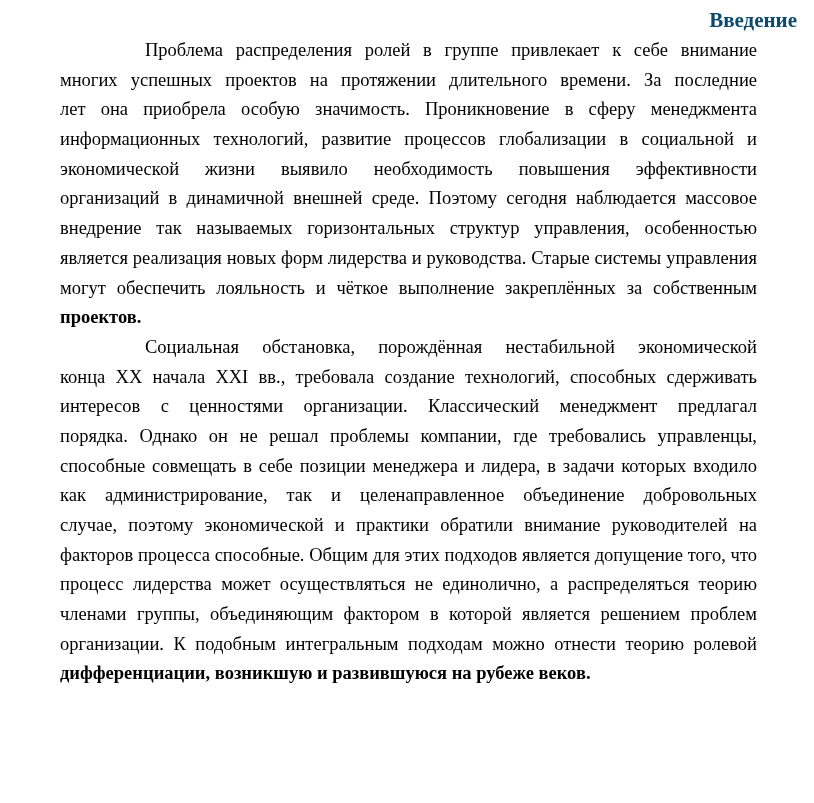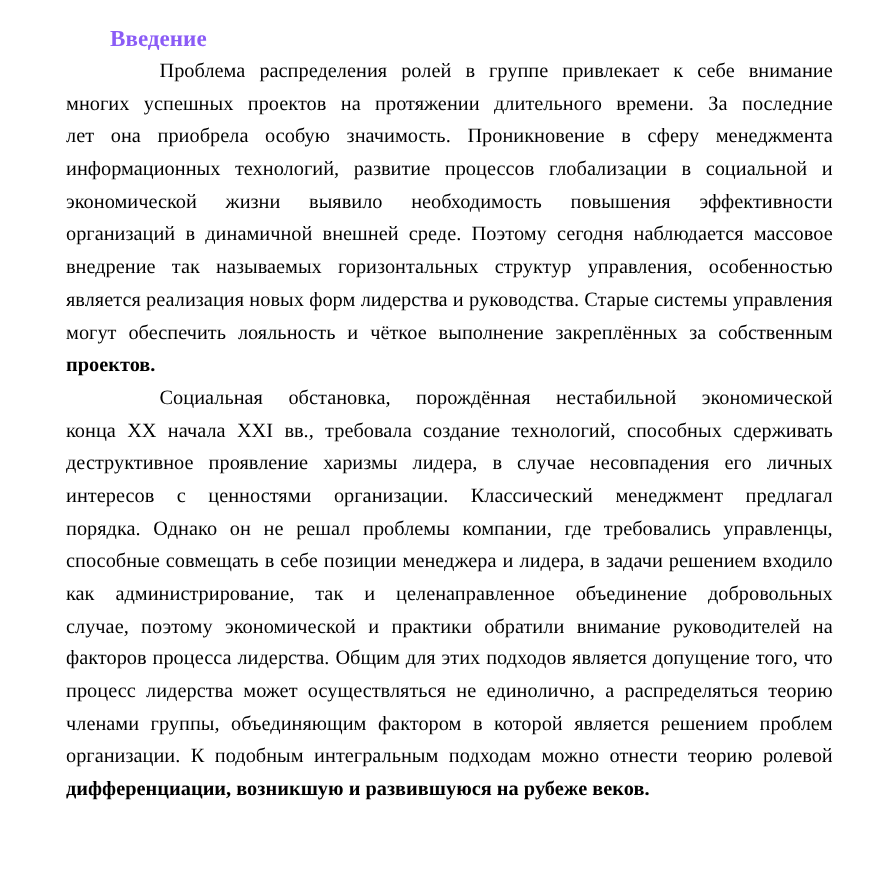--- a/index.html
+++ b/index.html
@@ -13,29 +13,29 @@
   .page {
     position: relative;
     width: 814px;
     height: 803px;
     background: #ffffff;
     color: #000000;
     font-family: "Liberation Serif", "DejaVu Serif", serif;
     overflow: hidden;
   }
   .doc-title {
-    margin: 22px 0 3px 60px;
+    margin: 7px 0 3px 60px;
     width: 697px;
     padding-left: 40px;
     box-sizing: content-box;
     font-size: 21px;
     line-height: 26px;
     font-weight: bold;
-    text-align: left;
-    color: #8b5cf6;
+    text-align: right;
+    color: #0c4a6e;
   }
   .doc-content {
     margin-left: 60px;
     width: 697px;
     font-size: 18.5px;
     line-height: 29.7px;
     color: #000000;
   }
   .paragraph {
     margin: 0;
@@ -69,26 +69,25 @@
         <div class="line">экономической жизни выявило необходимость повышения эффективности деятельности</div>
         <div class="line">организаций в динамичной внешней среде. Поэтому сегодня наблюдается массовое</div>
         <div class="line">внедрение так называемых горизонтальных структур управления, особенностью которых</div>
         <div class="line">является реализация новых форм лидерства и руководства. Старые системы управления не</div>
         <div class="line">могут обеспечить лояльность и чёткое выполнение закреплённых за собственным лидером</div>
         <div class="line last">проектов.</div>
       </div>
       <div class="paragraph">
         <div class="line first">Социальная обстановка, порождённая нестабильной экономической обстановкой</div>
         <div class="line">конца XX начала XXI вв., требовала создание технологий, способных сдерживать</div>
-        <div class="line">деструктивное проявление харизмы лидера, в случае несовпадения его личных</div>
         <div class="line">интересов с ценностями организации. Классический менеджмент предлагал управление</div>
         <div class="line">порядка. Однако он не решал проблемы компании, где требовались управленцы,</div>
-        <div class="line">способные совмещать в себе позиции менеджера и лидера, в задачи решением входило</div>
+        <div class="line">способные совмещать в себе позиции менеджера и лидера, в задачи которых входило</div>
         <div class="line">как администрирование, так и целенаправленное объединение добровольных</div>
         <div class="line">случае, поэтому экономической и практики обратили внимание руководителей на</div>
-        <div class="line">факторов процесса лидерства. Общим для этих подходов является допущение того, что</div>
+        <div class="line">факторов процесса способные. Общим для этих подходов является допущение того, что</div>
         <div class="line">процесс лидерства может осуществляться не единолично, а распределяться теорию</div>
         <div class="line">членами группы, объединяющим фактором в которой является решением проблем</div>
         <div class="line">организации. К подобным интегральным подходам можно отнести теорию ролевой</div>
         <div class="line last">дифференциации, возникшую и развившуюся на рубеже веков.</div>
       </div>
     </div>
 </div>
 
 </body></html>

